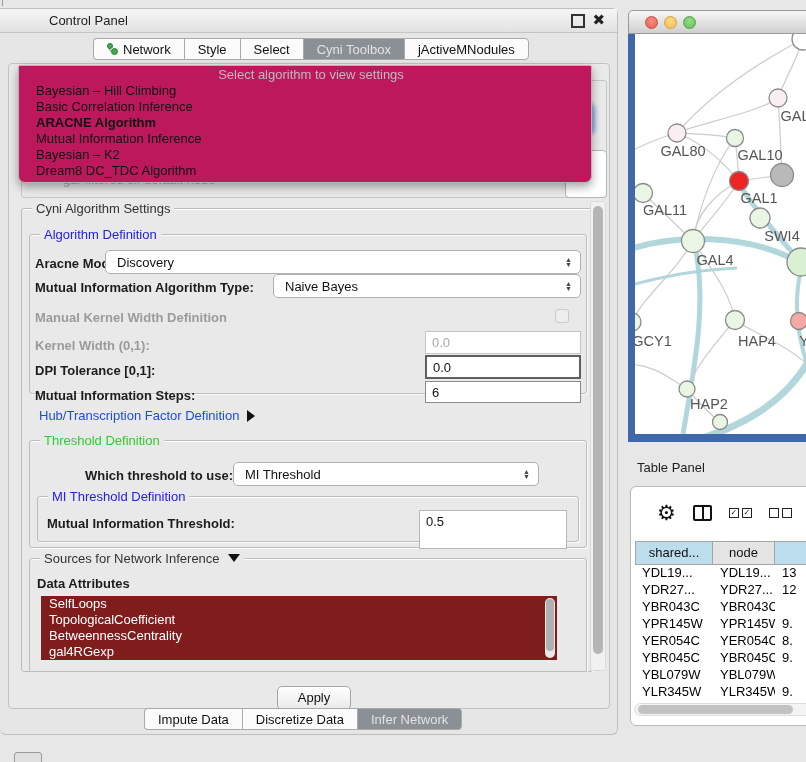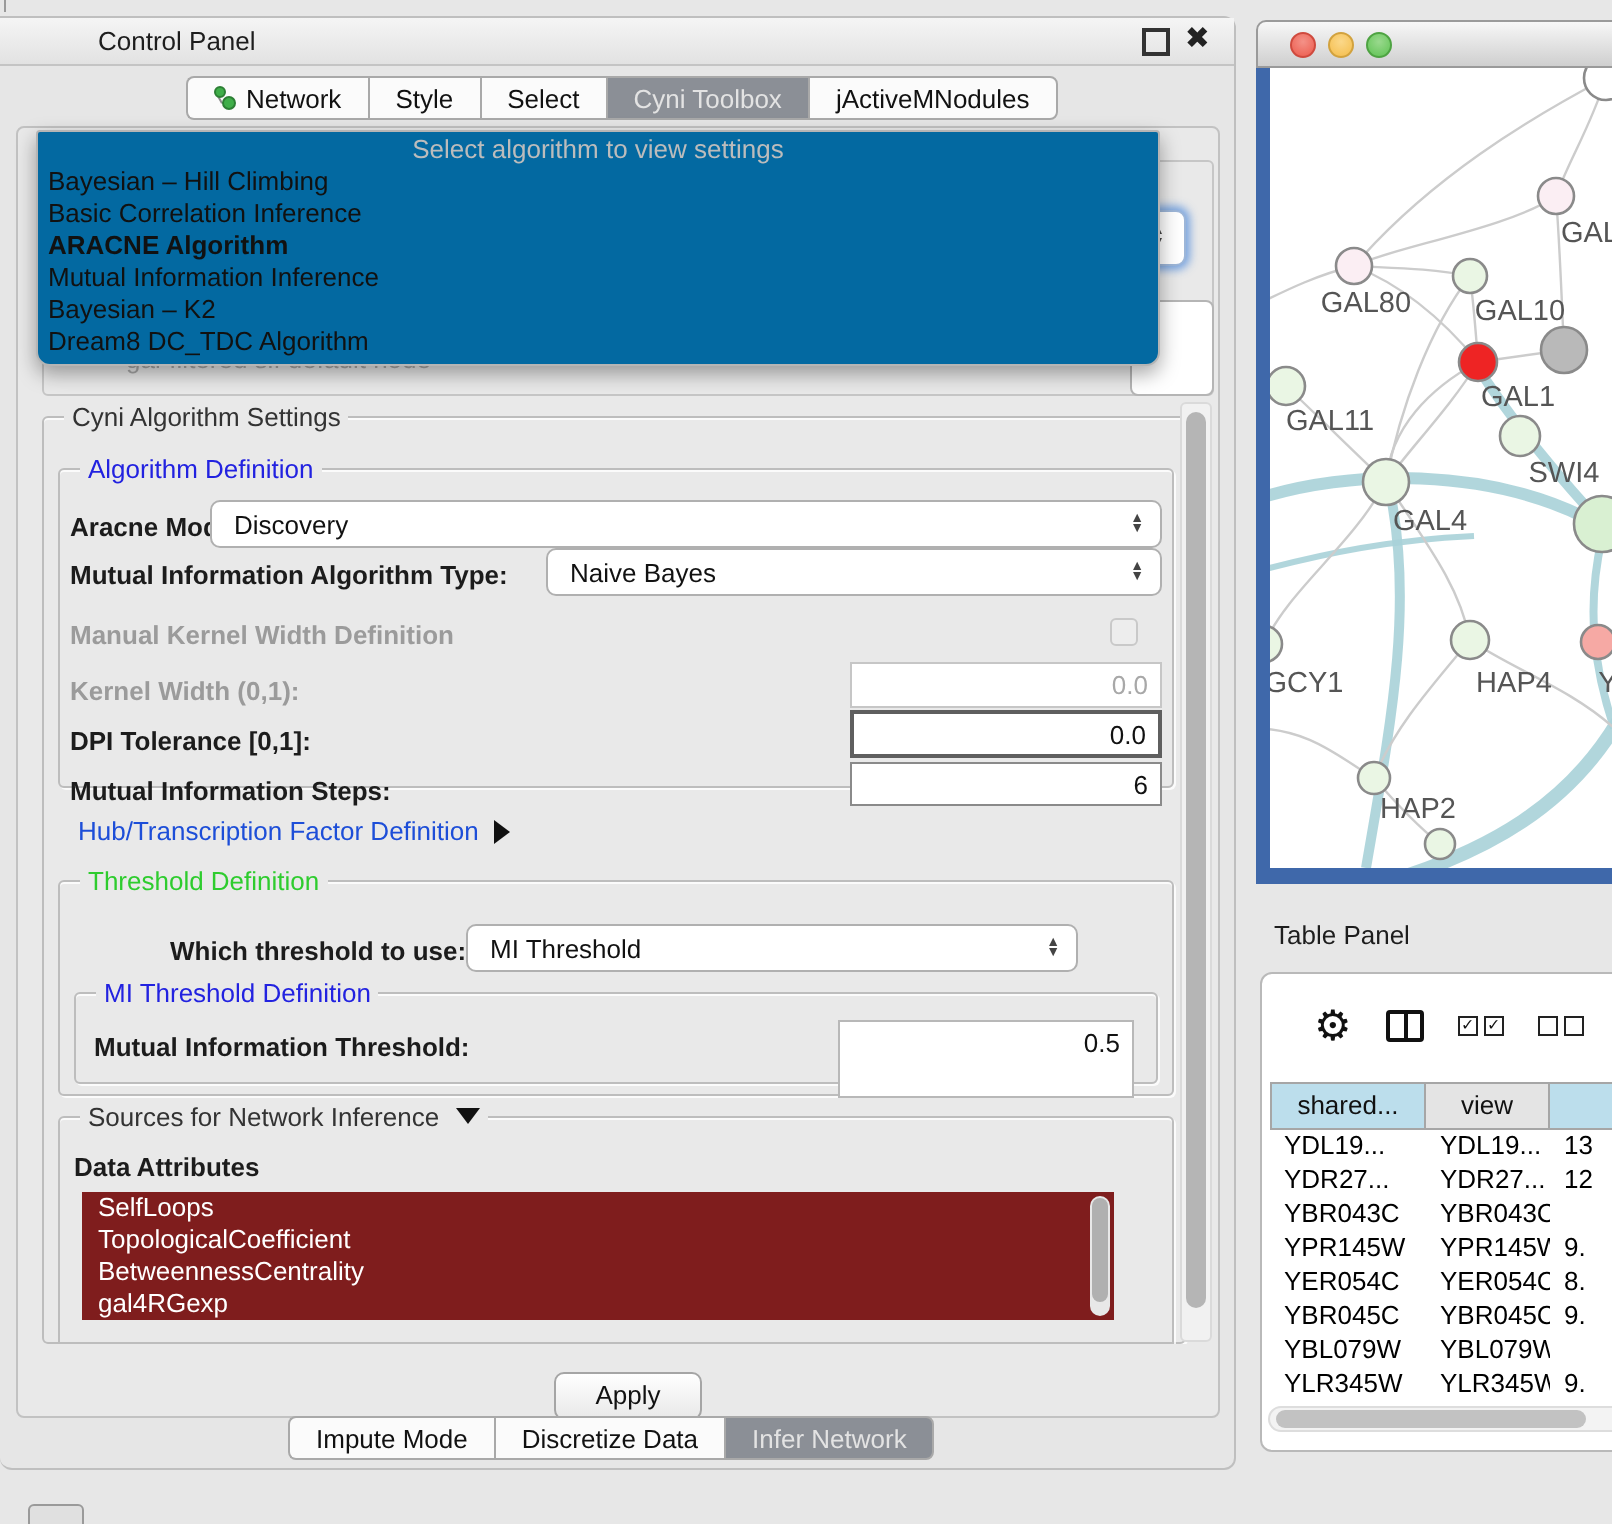--- a/index.html
+++ b/index.html
@@ -33,44 +33,44 @@
   .gb-frag{position:absolute;left:12px;top:16px;width:584px;height:116px;border:1px solid #c6c6c6;
            border-radius:3px;z-index:1;}
   .frag-stepper{position:absolute;left:556px;top:41px;width:26px;height:26px;background:#fff;
                 border:1px solid #9db6d8;border-radius:5px;z-index:2;
                 box-shadow:0 0 4px 2px rgba(82,140,220,.75);display:flex;flex-direction:column;
                 align-items:center;justify-content:center;font-size:7px;color:#444;line-height:6px;}
   .frag-box{position:absolute;left:556px;top:86px;width:40px;height:46px;background:#fff;
             border:1px solid #b5b5b5;border-radius:4px;z-index:2;}
   .ghost-text{position:absolute;left:54px;top:108px;font-size:13px;color:#a9a9a9;z-index:3;}
   
-  .dropdown{position:absolute;left:18px;top:56px;width:560px;height:116px;background:#0369a1;
+  .dropdown{position:absolute;left:18px;top:56px;width:560px;height:116px;background:#be185d;
             border:1px solid #b5b5b5;border-radius:2px 2px 7px 7px;z-index:30;
-            box-shadow:0 4px 10px rgba(0,0,0,.35);}
+            box-shadow:0 4px 10px rgba(0,0,0,.35);padding-left:12px;}
   .dd-prompt{height:16px;text-align:center;font-size:13px;color:#bcbcbc;padding-top:1px;}
   .dd-item{height:16px;line-height:16px;padding-left:5px;font-size:13px;color:#111;}
   .dd-item.bold{font-weight:bold;}
   
   .viewport{position:absolute;left:6px;top:136px;width:590px;height:472px;overflow:hidden;z-index:4;}
   .vscroll{position:absolute;left:581px;top:137px;width:16px;height:470px;background:#f1f1f1;
            border:1px solid #dadada;border-radius:3px;box-sizing:border-box;z-index:6;}
   .vscroll .thumb{position:absolute;left:2px;top:4px;width:10px;height:448px;background:#b5b5b5;border-radius:6px;}
   .groupbox{position:absolute;border:1px solid #bdbdbd;border-radius:3px;
             box-shadow:inset 0 1px 0 rgba(255,255,255,.8),1px 1px 0 rgba(255,255,255,.8);}
   .gb-title{position:absolute;top:-8px;left:10px;background:#e9e9e9;padding:0 4px;font-size:13px;color:#333;}
   .gb-title.blue{color:#2222e0;}
   .gb-title.green{color:#2ecc2e;}
   .lbl{position:absolute;font-size:13px;font-weight:bold;color:#1c1c1c;white-space:nowrap;}
   .lbl.dis{color:#9b9b9b;}
   .combo{position:absolute;background:#fff;border:1px solid #b0b0b0;border-radius:5px;display:flex;
          align-items:center;font-size:13px;color:#111;box-sizing:border-box;padding-left:11px;}
   .combo .stepper{margin-left:auto;margin-right:8px;display:flex;flex-direction:column;font-size:7px;
                   color:#444;line-height:5.5px;}
   .tfield{position:absolute;background:#fff;border:1px solid #b8b8b8;box-sizing:border-box;font-size:13px;
-          color:#111;text-align:right;padding:3px 6px 0 6px;}
+          color:#111;padding:3px 6px 0 6px;}
   .tfield.dis{color:#a8a8a8;border-color:#c6c6c6;}
   .tfield.strong{border:2px solid #5f5f5f;}
   .tfield.med{border:1.5px solid #8a8a8a;}
   .chk{position:absolute;width:14px;height:14px;background:#ededed;border:1px solid #c9c9c9;border-radius:3px;box-sizing:border-box;}
   .arrow-r{display:inline-block;width:0;height:0;border-left:8px solid #111;border-top:6px solid transparent;border-bottom:6px solid transparent;margin-left:8px;vertical-align:-2px;}
   .arrow-d{display:inline-block;width:0;height:0;border-top:8px solid #111;border-left:6px solid transparent;border-right:6px solid transparent;margin-left:8px;vertical-align:1px;}
   .plain{font-weight:normal;color:#1d4ed8;}
   .attr-list{position:absolute;background:#7f1d1d;}
   .attr-row{height:16px;line-height:16px;color:#fff;font-size:13px;padding-left:8px;}
   .attr-scroll{position:absolute;right:2px;top:2px;width:10px;height:60px;background:#e8e8e8;border-radius:5px;}
@@ -242,21 +242,21 @@
       <div class="dd-prompt">Select algorithm to view settings</div>
     <div class="dd-item">Bayesian – Hill Climbing</div>
         <div class="dd-item">Basic Correlation Inference</div>
         <div class="dd-item bold">ARACNE Algorithm</div>
         <div class="dd-item">Mutual Information Inference</div>
         <div class="dd-item">Bayesian – K2</div>
         <div class="dd-item">Dream8 DC_TDC Algorithm</div>
       </div>
 
     <div class="cp-bottomtabs" id="bottom-tabs">
-        <div class="tab">Impute Mode</div>
+        <div class="tab">Impute Data</div>
         <div class="tab">Discretize Data</div>
         <div class="tab sel">Infer Network</div>
       </div>
   </div>
 
   <div class="net-window">
     <div class="net-titlebar">
       <span class="light red"></span>
       <span class="light yellow"></span>
       <span class="light green"></span>
@@ -341,21 +341,21 @@
       </span>
       <span class="chk-pair">
         <span class="mini-box"></span>
           <span class="mini-box"></span>
       </span>
 
     </div>
     <div class="tp-table" id="tp-table">
         <div class="tp-hrow">
           <div class="tp-hcell hl" style="width: 78px;">shared...</div>
-          <div class="tp-hcell" style="width: 62px;">view</div>
+          <div class="tp-hcell" style="width: 62px;">node</div>
           <div class="tp-hcell hl" style="width: 106px;"></div>
         </div>
         <div class="tp-row">
           <div class="tp-cell" style="width: 78px;">YDL19...</div>
           <div class="tp-cell" style="width: 62px;">YDL19...</div>
           <div class="tp-cell" style="width: 106px;">13</div>
         </div>
         <div class="tp-row">
           <div class="tp-cell" style="width: 78px;">YDR27...</div>
           <div class="tp-cell" style="width: 62px;">YDR27...</div>

